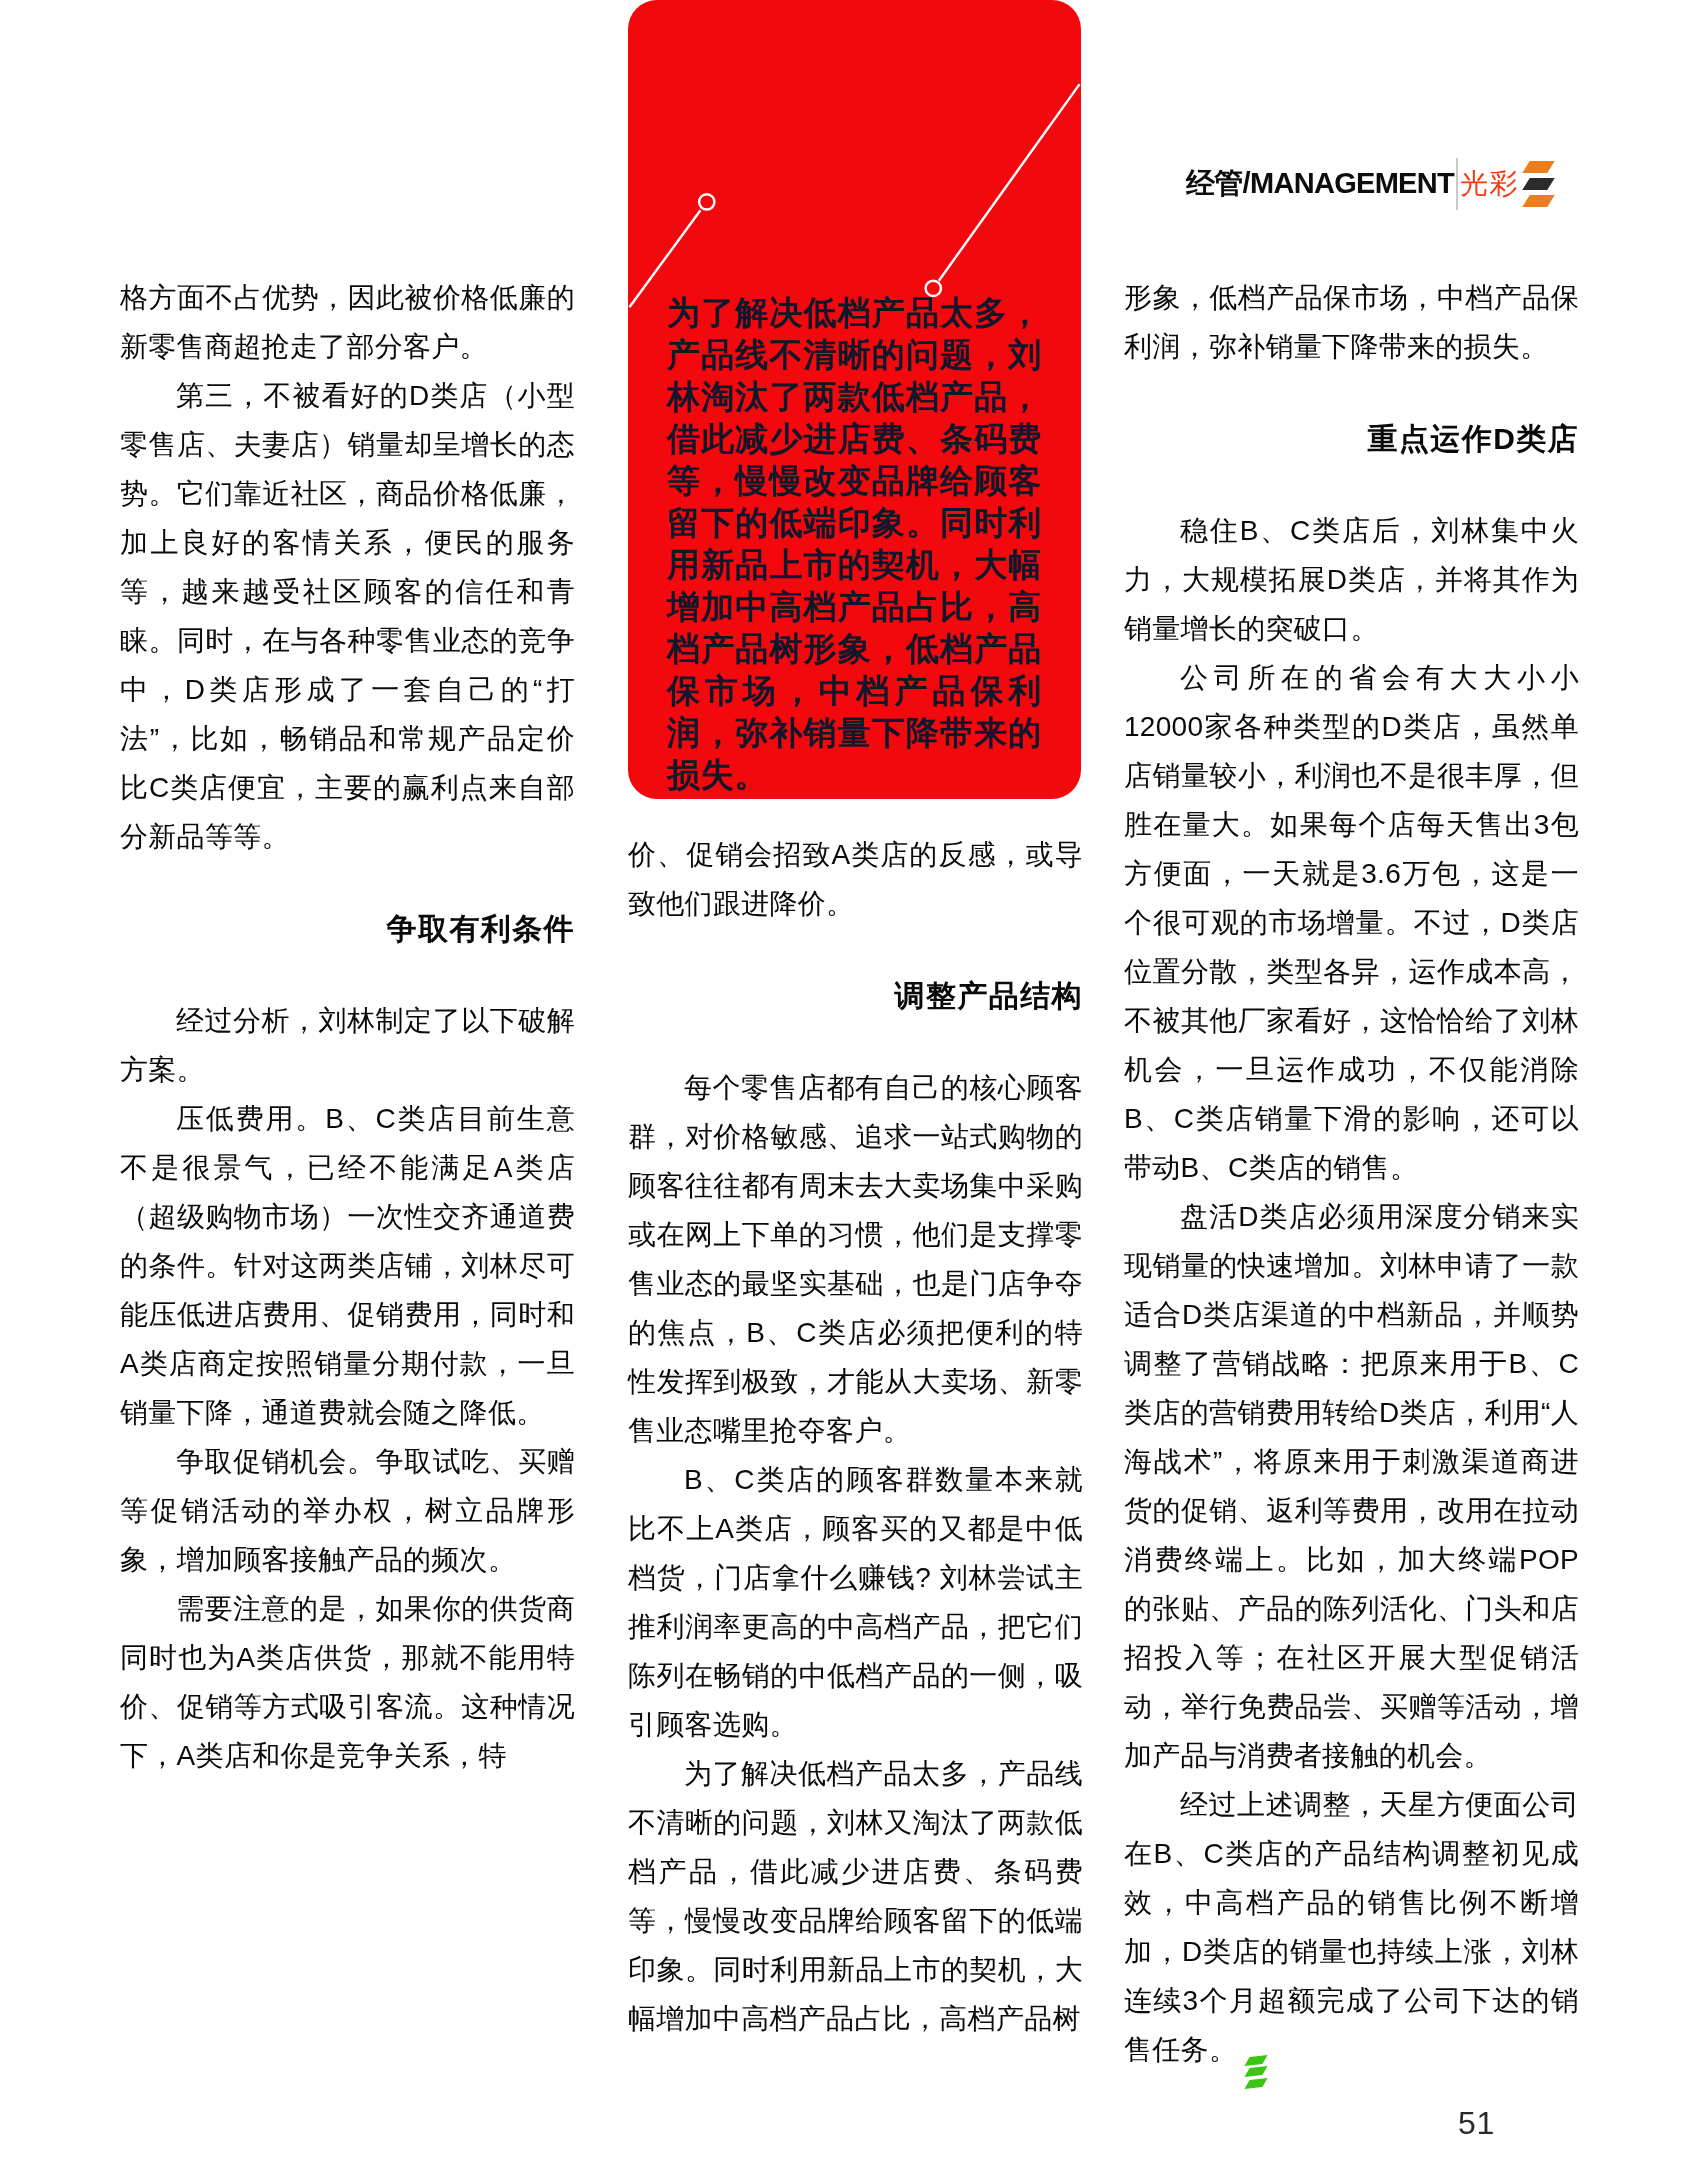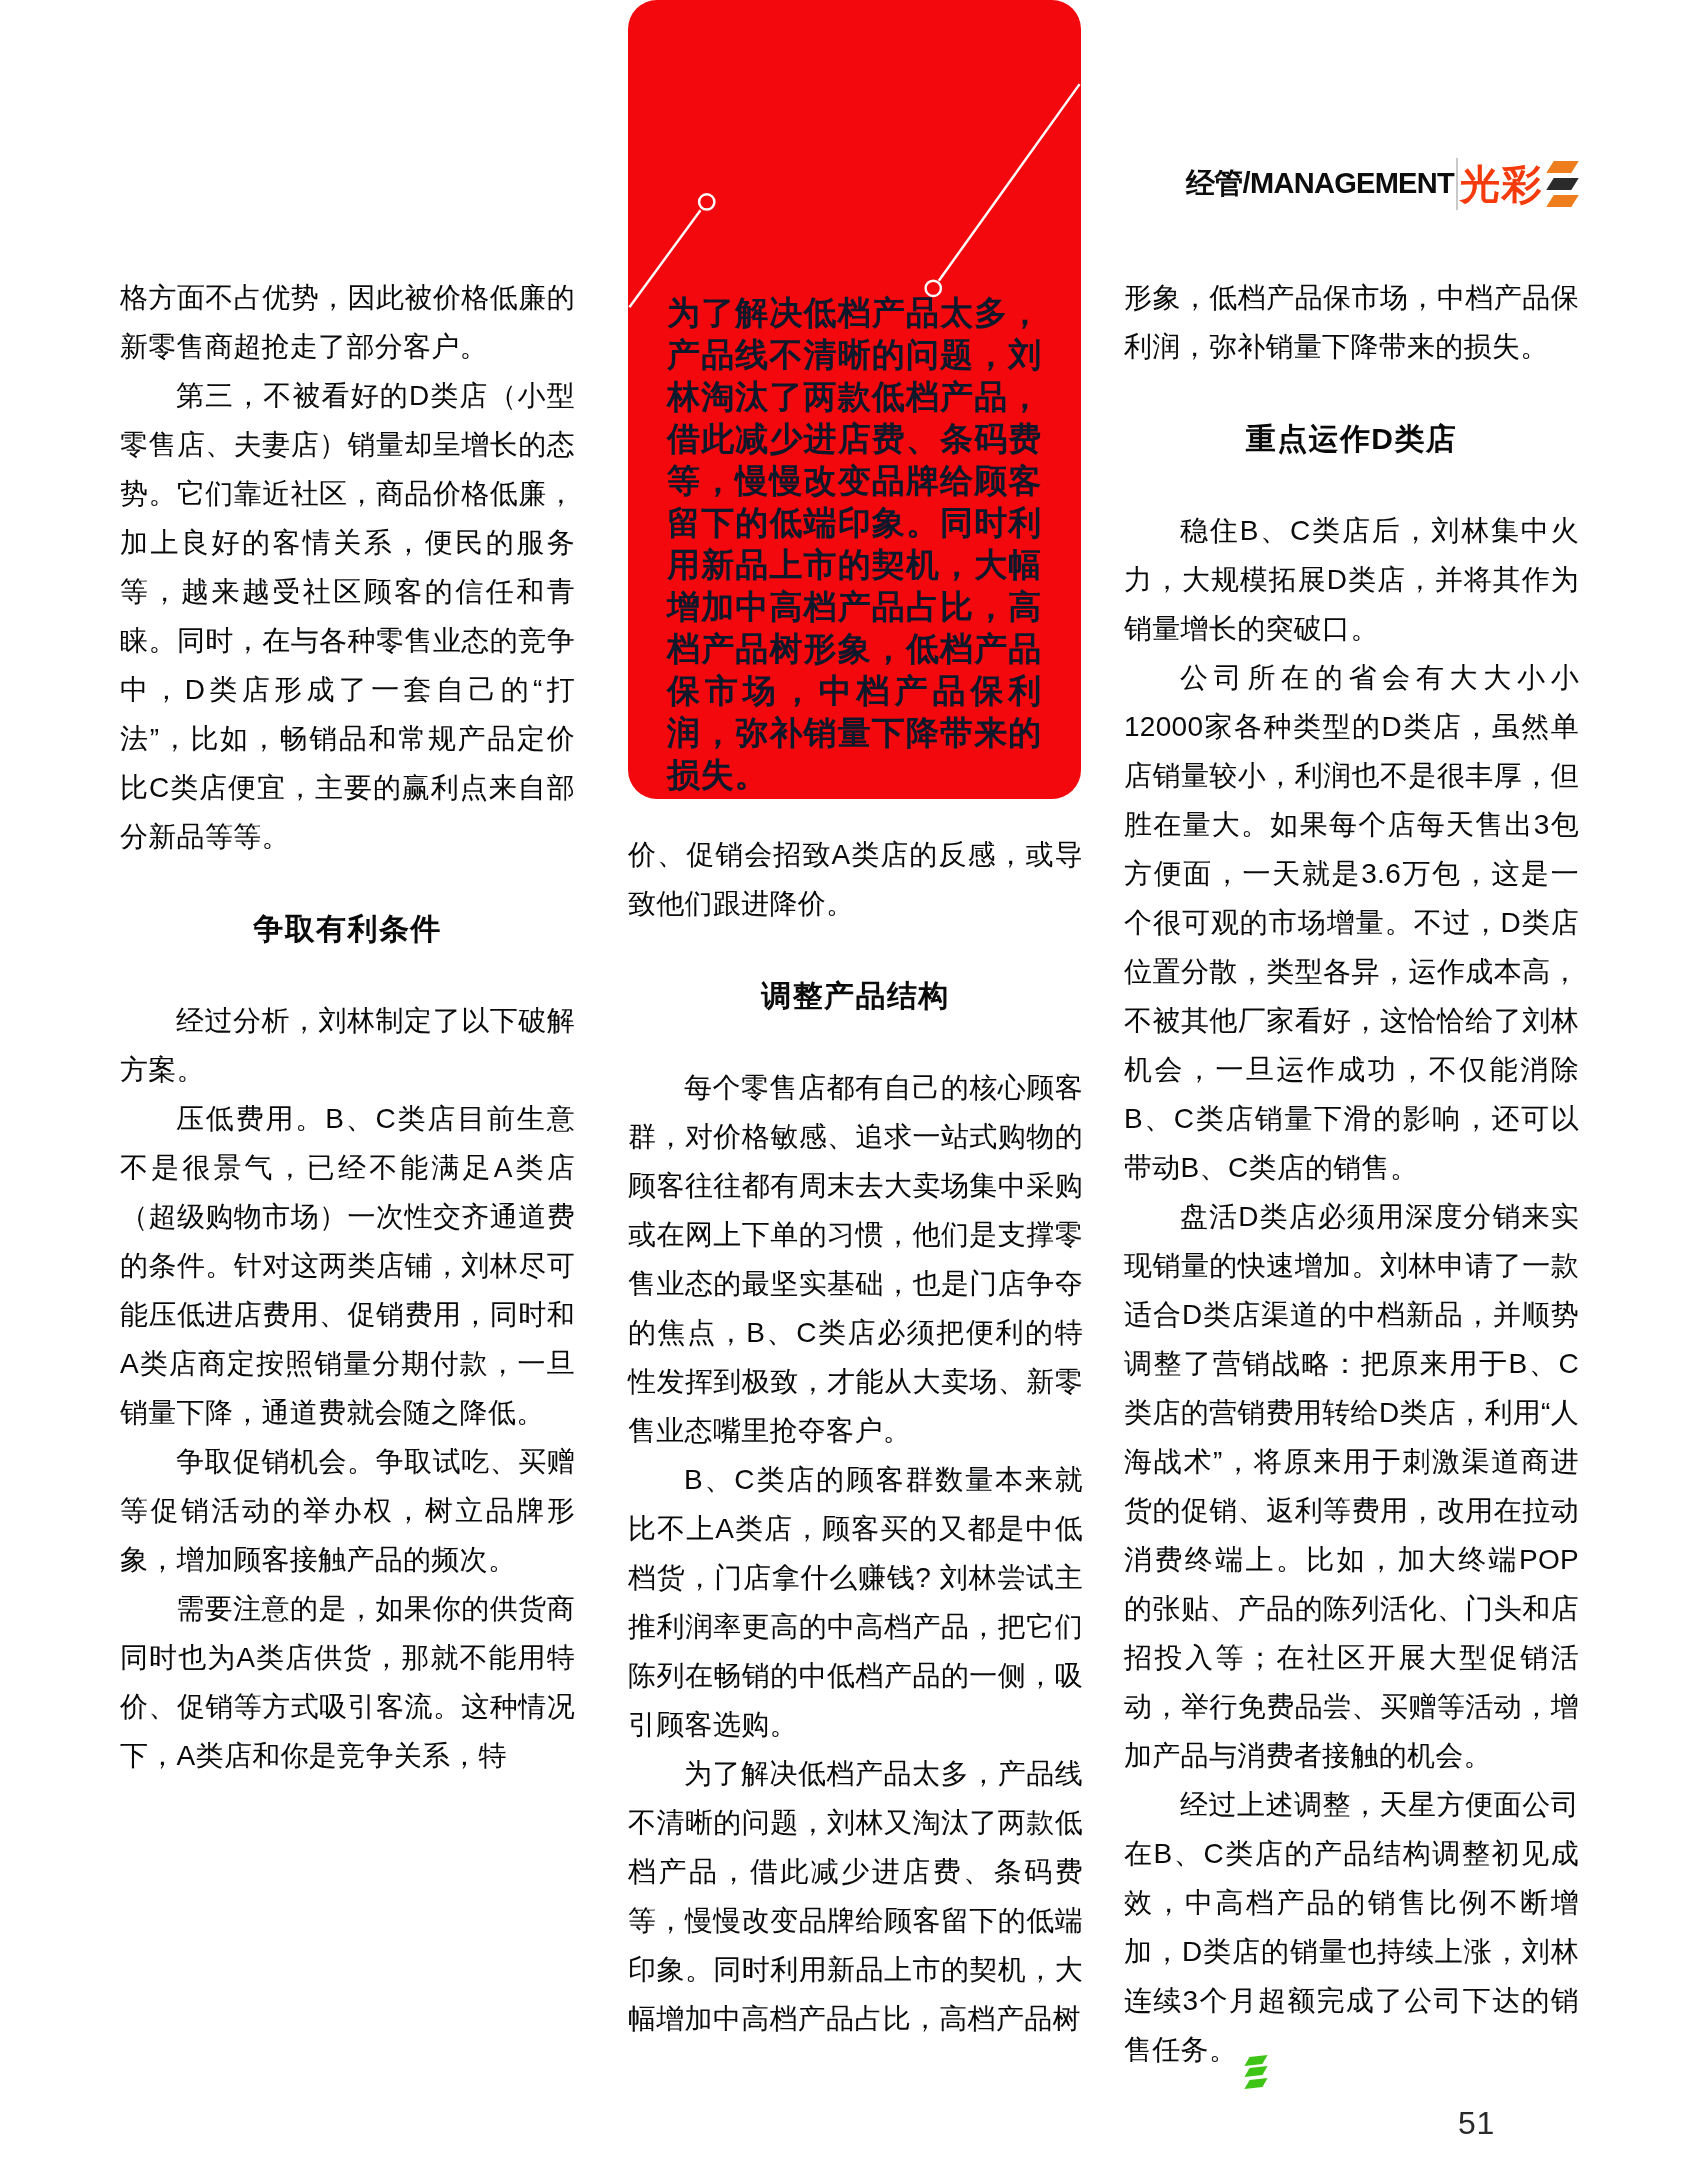--- a/index.html
+++ b/index.html
@@ -27,21 +27,21 @@
     position: absolute; top: 158px; left: 1186px;
     display: flex; align-items: center; gap: 2px;
   }
   .section-title {
     font-size: 29px; font-weight: bold; letter-spacing: -0.7px;
     color: #0d0d0d; white-space: nowrap;
   }
   .header-divider { width: 2.1px; height: 52px; background: var(--divider-gray); }
   .brand { display: flex; align-items: center; }
   .brand-label {
-    font-size: 40px; font-weight: bold; color: var(--brand-red);
+    font-size: 28px; font-weight: normal; color: var(--brand-red);
     letter-spacing: 1.4px; line-height: 1;
   }
   .brand-mark { display: flex; flex-direction: column; gap: 4.9px; margin-left: 7px; }
   .brand-mark i { display: block; width: 25px; height: 12px; transform: skewX(-32deg); }
   .brand-mark i:nth-child(1) { background: var(--brand-orange); }
   .brand-mark i:nth-child(2) { background: var(--brand-dark); }
   .brand-mark i:nth-child(3) { background: var(--brand-orange); }
 
   
   .pullquote {
@@ -61,21 +61,21 @@
     position: absolute; width: 455px; top: 273px;
     font-size: 28px; line-height: 49px; letter-spacing: 0.3px;
     text-align: justify; text-justify: inter-ideograph;
   }
   .col-left   { left: 120px; }
   .col-middle { left: 628px; top: 830px; }
   .col-right  { left: 1124px; }
   .para { margin: 0; }
   .para.indent { text-indent: 2em; }
   .col-heading {
-    font-size: 30px; font-weight: bold; text-align: center;
+    font-size: 30px; font-weight: bold; text-align: right;
     margin: 43px 0; line-height: 49px; letter-spacing: 1.4px;
   }
 
   
   .end-mark {
     display: inline-flex; flex-direction: column; gap: 2.8px;
     margin-left: 9.8px; vertical-align: -5.6px;
   }
   .end-mark i { display: block; width: 18px; height: 9px; transform: skew(-30deg, -6deg); background: var(--end-green); }
 

